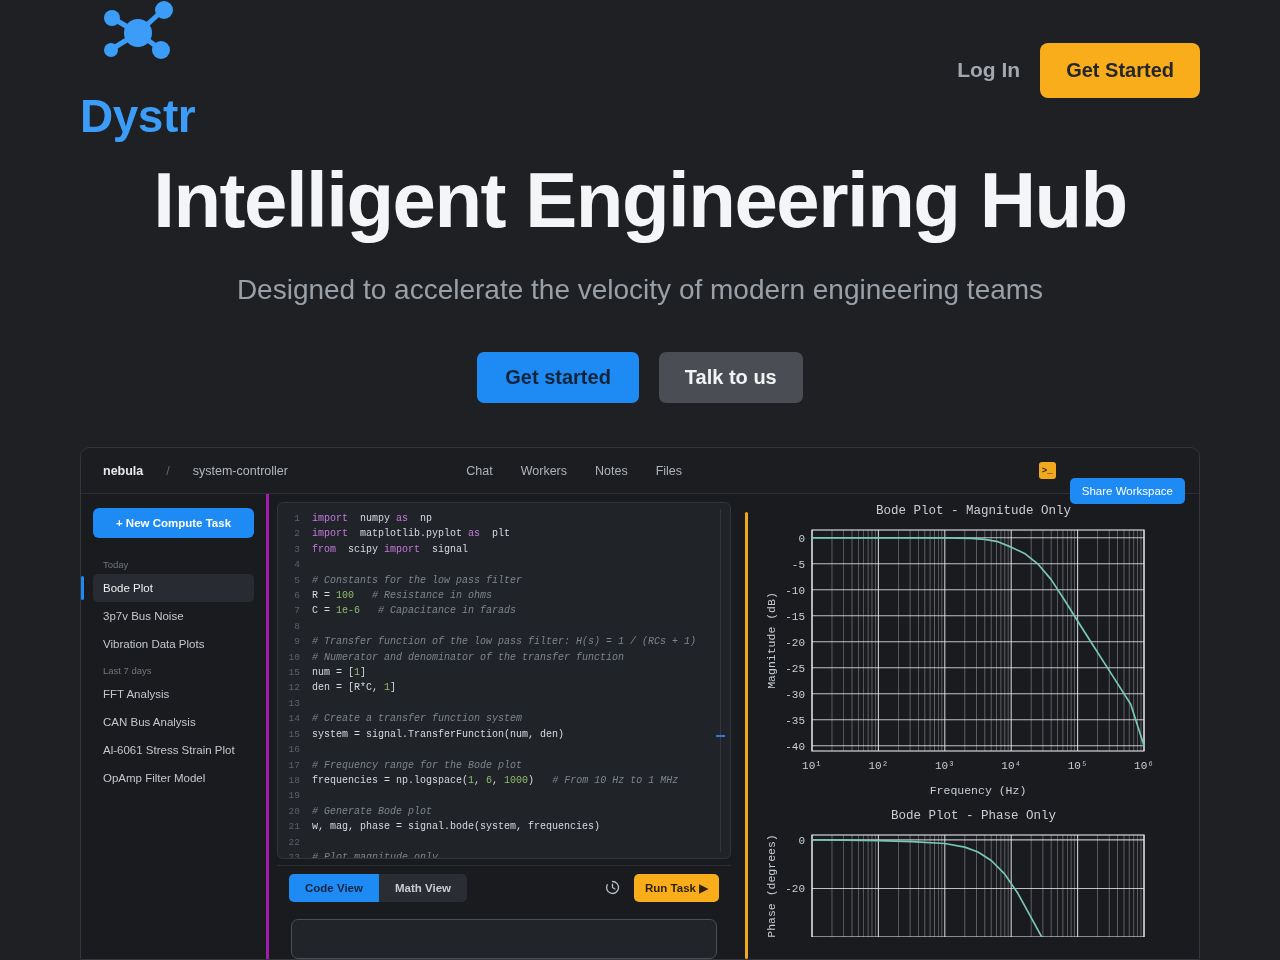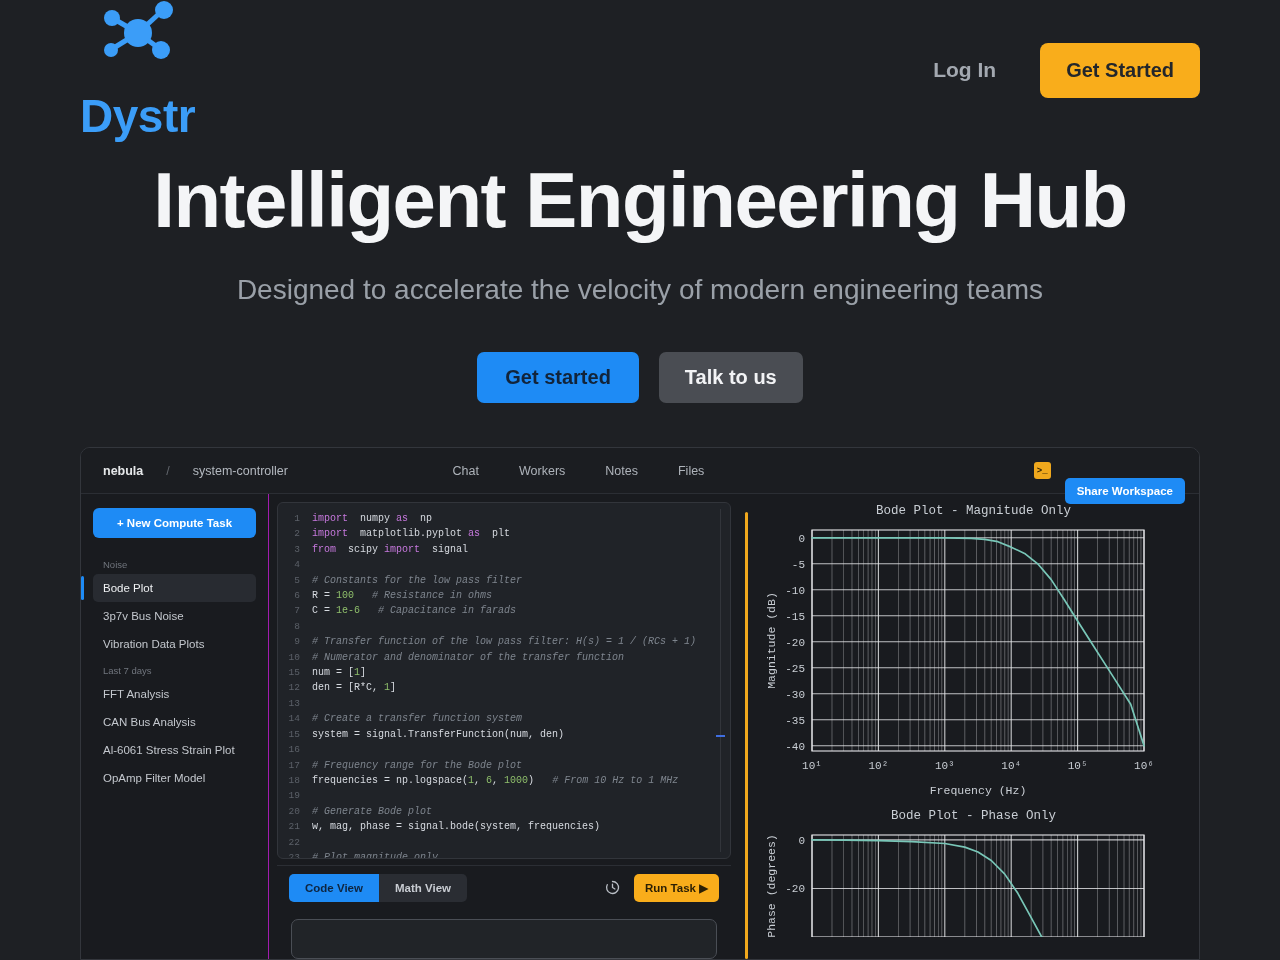--- a/index.html
+++ b/index.html
@@ -16,21 +16,21 @@
     height: 140px;
     display: flex; align-items: center;
     padding: 0 80px;
   }
   .brand { display: flex; align-items: center; gap: 26px; flex-direction: column; }
   .logo { width: 84px; height: 66px; }
   .brand-name {
     font-size: 46px; font-weight: bold; color: #3b9df8;
     letter-spacing: -0.5px;
   }
-  .nav-right { margin-left: auto; display: flex; align-items: center; gap: 44px; }
+  .nav-right { margin-left: auto; display: flex; align-items: center; gap: 20px; }
   .login-link {
     color: #a3a8b0; font-size: 21px; font-weight: bold;
     text-decoration: none; cursor: pointer;
   }
   .get-started-top {
     background: #f9ad1b; color: #23262b;
     font-size: 20px; font-weight: bold;
     border: none; border-radius: 8px;
     padding: 16px 26px; cursor: pointer;
     font-family: "Liberation Sans", sans-serif;
@@ -80,46 +80,46 @@
     height: 46px; flex: 0 0 46px;
     display: flex; align-items: center;
     padding: 0 14px 0 22px;
     border-bottom: 1px solid #2b2e34;
     background: #1b1d21;
   }
   .crumb { font-size: 12.5px; display: flex; align-items: center; gap: 23px; }
   .crumb .ws { color: #e6e8ea; font-weight: bold; }
   .crumb .sep { color: #62666d; }
   .crumb .proj { color: #b3b8bf; }
-  .app-tabs { display: flex; gap: 40px; margin: 0 auto; }
+  .app-tabs { display: flex; gap: 28px; margin: 0 auto; }
   .app-tab { font-size: 12.5px; color: #aeb3ba; cursor: pointer; }
   .topbar-right { display: flex; align-items: center; gap: 14px; margin-left: auto; }
   .term-icon {
     width: 17px; height: 17px; border-radius: 3px;
     background: #f0a81d; color: #2a1d03;
     font-size: 9px; font-weight: bold;
     display: flex; align-items: center; justify-content: center;
     font-family: "Liberation Mono", monospace;
     cursor: pointer;
   }
   .share-btn {
     background: #1e8bf5; color: #fff;
     border: none; border-radius: 5px;
-    font-size: 11.5px; font-weight: bold;
+    font-size: 11.5px; font-weight: normal;
     padding: 7px 12px; cursor: pointer;
     font-family: "Liberation Sans", sans-serif;
     margin-top: 40px;
   }
 
   .app-body { flex: 1; display: flex; min-height: 0; }
 
   
   .sidebar {
     width: 188px; flex: 0 0 188px;
-    border-right: 1px solid #a21caf;
+    border-right: 3px solid #a21caf;
     padding: 14px 12px 0 12px;
     background: #191b1f;
   }
   .new-task-btn {
     width: 100%; background: #1e8bf5; color: #fff;
     border: none; border-radius: 6px;
     font-size: 11.5px; font-weight: bold;
     padding: 9px 0; cursor: pointer; margin-bottom: 14px;
     font-family: "Liberation Sans", sans-serif;
   }
@@ -274,21 +274,21 @@
       <span class="term-icon">&gt;_</span>
       <button class="share-btn">Share Workspace</button>
     </div>
   </div>
 
   <div class="app-body">
 
     <div class="sidebar">
       <button class="new-task-btn">+  New Compute Task</button>
 
-      <div class="side-group">Noise</div>
+      <div class="side-group">Today</div>
       <div class="side-item active">Bode Plot</div>
       <div class="side-item">3p7v Bus Noise</div>
       <div class="side-item">Vibration Data Plots</div>
 
       <div class="side-group">Last 7 days</div>
       <div class="side-item">FFT Analysis</div>
       <div class="side-item">CAN Bus Analysis</div>
       <div class="side-item">Al-6061 Stress Strain Plot</div>
       <div class="side-item">OpAmp Filter Model</div>
     </div>

